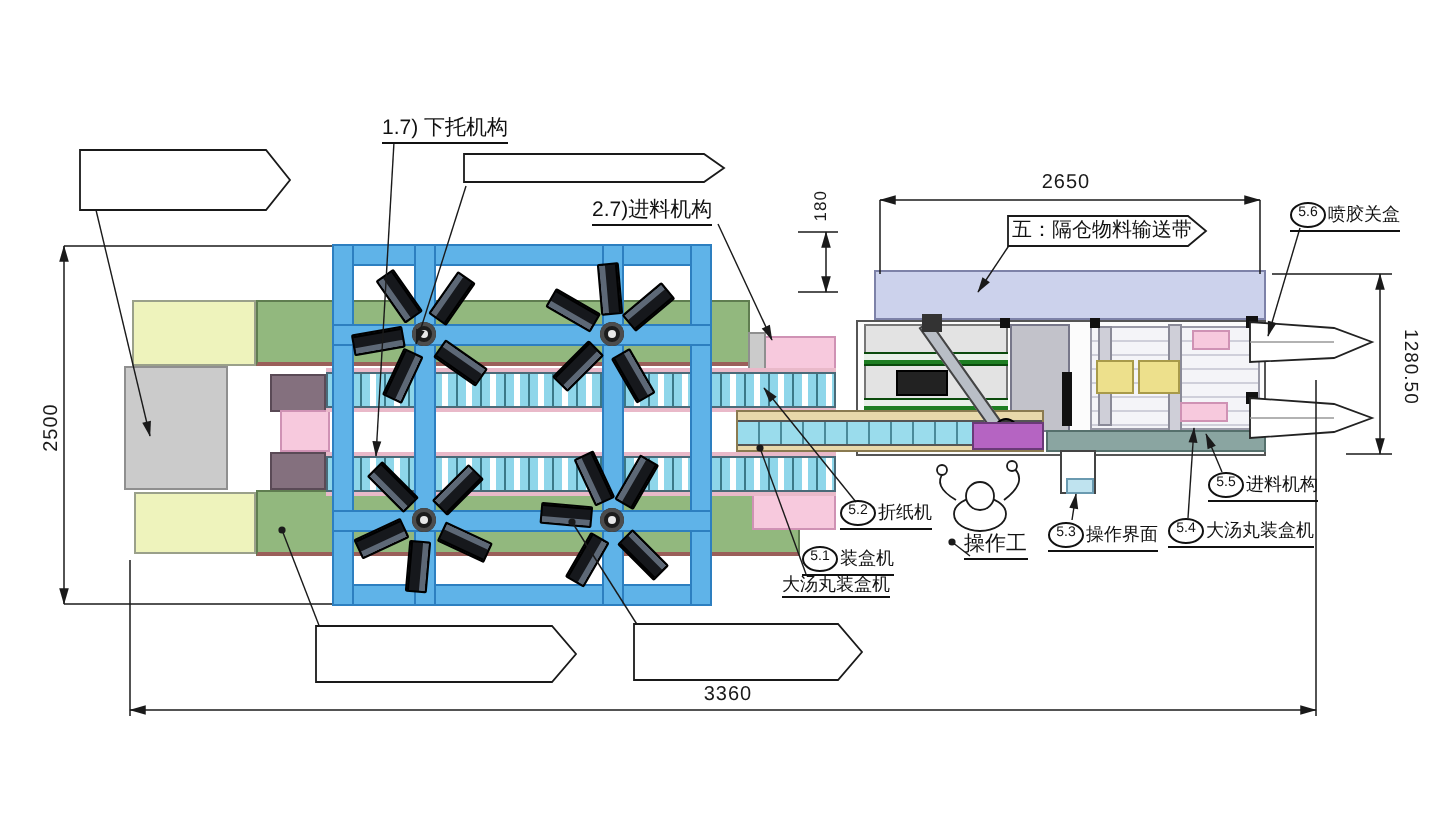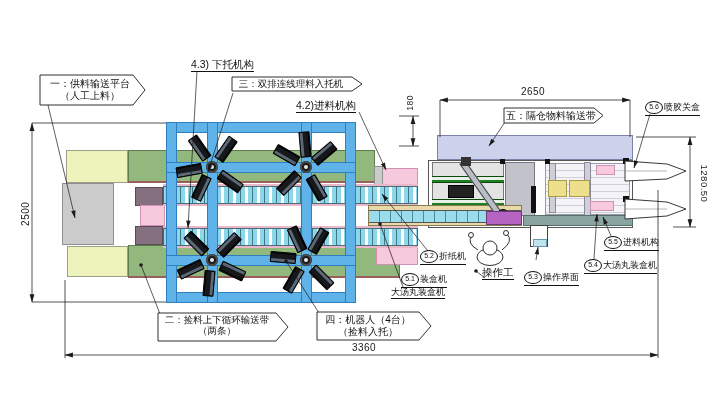--- a/index.html
+++ b/index.html
@@ -218,49 +218,36 @@
       <circle cx="506" cy="233" r="2.5"></circle>
     </g>
   </svg>
 
   <div class="txt z6 dim rotl" style="left:10px;top:208px;width:32px;text-align:center">2500</div>
   <div class="txt z6 dim rotl" style="left:398px;top:98px;width:26px;font-size:8.5px;text-align:center">180</div>
   <div class="txt z6 dim" style="left:515px;top:86px;width:36px;text-align:center">2650</div>
   <div class="txt z6 dim" style="left:346px;top:342px;width:36px;text-align:center">3360</div>
   <div class="txt z6 dim rotr" style="left:683px;top:178px;width:42px;font-size:9.5px;text-align:center">1280.50</div>
 
-  <div class="txt z6 callout-text" style="left:42px;top:78px;width:96px">
-    <div>一：供料输送平台</div>
-    <div>（人工上料）</div>
-  </div>
-  <div class="txt z6 callout-text" style="left:234px;top:79px;width:114px;font-size:9.5px">三：双排连线理料入托机</div>
   <div class="txt z6 callout-text" style="left:506px;top:110px;width:84px">五：隔仓物料输送带</div>
-  <div class="txt z6 callout-text" style="left:160px;top:315px;width:114px;font-size:9.5px">
-    <div>二：捡料上下循环输送带</div>
-    <div>（两条）</div>
-  </div>
-  <div class="txt z6 callout-text" style="left:319px;top:314px;width:98px">
-    <div>四：机器人（4台）</div>
-    <div>（捡料入托）</div>
-  </div>
-
-  <div class="txt z6 plain" style="left:191px;top:58px">4.3) 下托机构</div>
-  <div class="txt z6 plain" style="left:296px;top:99px">4.2)进料机构</div>
+
+  <div class="txt z6 plain" style="left:191px;top:58px">1.7) 下托机构</div>
+  <div class="txt z6 plain" style="left:296px;top:99px">2.7)进料机构</div>
   <div class="txt z6 plain" style="left:482px;top:266px">操作工</div>
 
   <div class="txt z6 balloon" style="left:401px;top:273px">
     <span class="bnum">5.1</span>
     <span>装盒机</span>
   </div>
   <div class="txt z6" style="left:391px;top:287px;font-size:9px;border-bottom:1px solid #111;padding-bottom:1px">大汤丸装盒机</div>
   <div class="txt z6 balloon" style="left:420px;top:250px">
     <span class="bnum">5.2</span>
     <span>折纸机</span>
   </div>
-  <div class="txt z6 balloon" style="left:524px;top:271px">
+  <div class="txt z6 balloon" style="left:524px;top:261px">
     <span class="bnum">5.3</span>
     <span>操作界面</span>
   </div>
   <div class="txt z6 balloon" style="left:584px;top:259px">
     <span class="bnum">5.4</span>
     <span>大汤丸装盒机</span>
   </div>
   <div class="txt z6 balloon" style="left:604px;top:236px">
     <span class="bnum">5.5</span>
     <span>进料机构</span>

